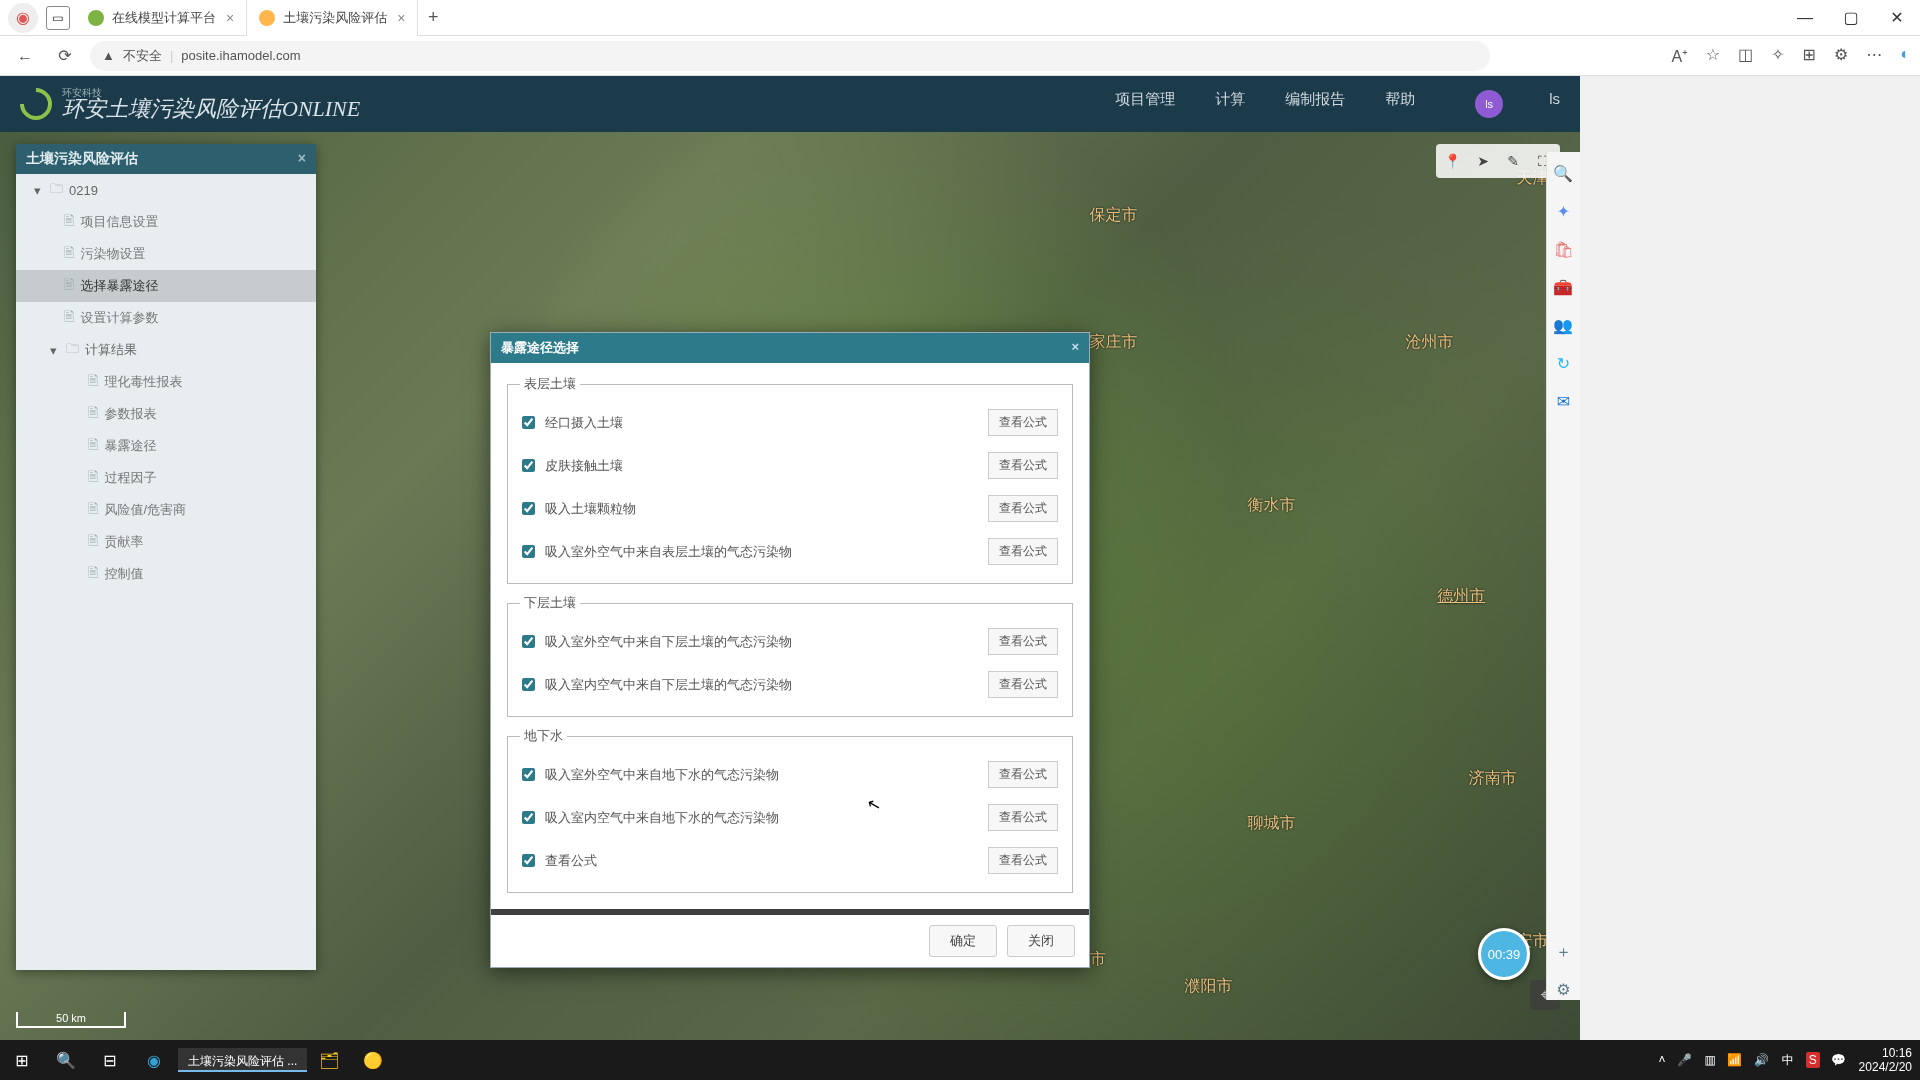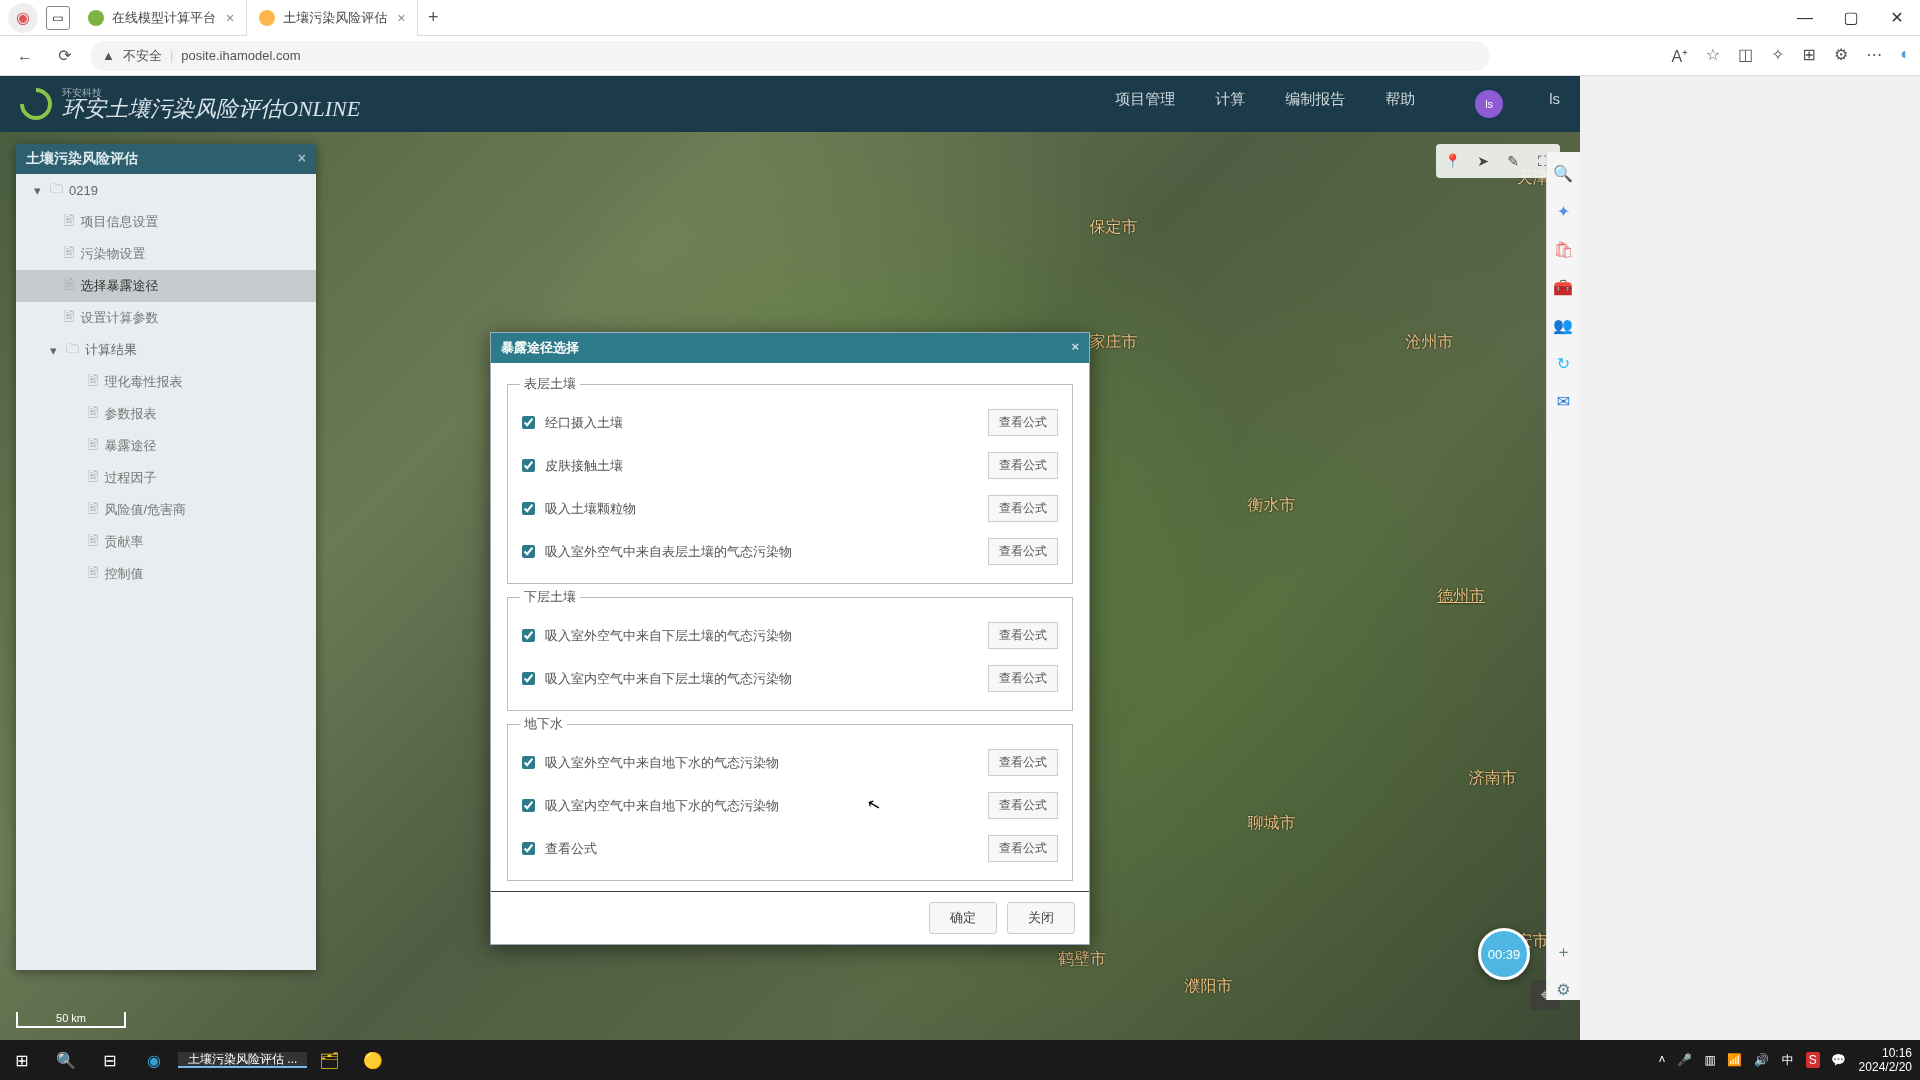--- a/index.html
+++ b/index.html
@@ -58,41 +58,41 @@
 .tree .node.l2{padding-left:48px; color:#777;}
 .tree .node.l3{padding-left:72px; color:#777;}
 .tree .node.sel{background:#c6ccce; color:#333;}
 .tree .caret{width:10px;display:inline-block;color:#666;}
 .tree .ficon{color:#9aa6aa;}
 
 
 .modal { position:absolute; left:50%; top:200px; transform:translateX(-50%); width:600px; background:#fff; border:1px solid #9ab; box-shadow:0 4px 20px rgba(0,0,0,0.5);}
 .modal .mhdr{background:#2d7a8a; color:#fff; padding:6px 10px; font-size:13px; font-weight:bold; display:flex; justify-content:space-between;}
 .modal .mbody{padding:12px 16px 6px; min-height:500px;}
-fieldset{border:1px solid #bbb; margin-bottom:4px; padding:8px 12px 10px;}
+fieldset{border:1px solid #bbb; margin-bottom:10px; padding:8px 12px 10px;}
 legend{font-size:13px; color:#555; padding:0 4px;}
 .pathrow{display:flex; align-items:center; padding:8px 2px; font-size:13px; color:#555;}
 .pathrow input[type=checkbox]{margin-right:10px; accent-color:#2d7a8a;}
 .pathrow .lbl{flex:1;}
 .viewbtn{border:1px solid #ccc; background:#f7f7f7; padding:4px 10px; font-size:12px; color:#555; cursor:pointer;}
 .allrow{font-size:13px; color:#555; padding:4px 0 0 2px;}
 .allrow input{margin-left:8px; accent-color:#2d7a8a;}
-.mfoot{border-top:1px solid #404040; padding:10px 14px; display:flex; justify-content:flex-end; gap:10px;}
+.mfoot{border-top:6px solid #404040; padding:10px 14px; display:flex; justify-content:flex-end; gap:10px;}
 .mfoot button{border:1px solid #ccc; background:#f7f7f7; padding:6px 20px; font-size:13px; color:#444; border-radius:3px; cursor:pointer;}
 
 .cursor-arrow{position:absolute; left:867px; top:663px; font-size:16px; color:#000; pointer-events:none; transform:rotate(-15deg);}
 
 
 .edge-side{position:absolute; right:0; top:76px; bottom:40px; width:34px; background:#f5f5f5; border-left:1px solid #ddd; display:flex; flex-direction:column; align-items:center; gap:18px; padding-top:12px;}
 .edge-side div{width:20px;height:20px; color:#607d8b; font-size:16px; text-align:center;}
 
 
 .taskbar{position:fixed; bottom:0; left:0; right:0; height:40px; background:#1a1a1a; display:flex; align-items:center; color:#fff;}
 .taskbar .tbtn{width:44px; height:40px; display:flex; align-items:center; justify-content:center; font-size:16px;}
-.taskbar .app-pill{height:16px; display:flex; align-items:center; padding:0 10px; font-size:12px; background:#333; border-bottom:2px solid #76b9ed; margin-left:2px;}
+.taskbar .app-pill{height:24px; display:flex; align-items:flex-end; padding:0 10px; font-size:12px; background:#333; border-bottom:2px solid #76b9ed; margin-left:2px;}
 .taskbar .tray{margin-left:auto; display:flex; align-items:center; gap:12px; padding-right:8px; font-size:12px;}
 .taskbar .clock{text-align:right; line-height:1.2; font-size:12px;}
 </style>
 </head>
 <body>
 
 <div class="titlebar">
   <div class="profile">◉</div>
   <div class="tabmgr">▭</div>
   <div class="tab">
@@ -146,21 +146,21 @@
       <span>计算</span>
       <span>编制报告</span>
       <span>帮助</span>
       <span class="avatar">ls</span>
       <span class="uname">ls</span>
     </div>
   </div>
 
   <div class="map">
     <span class="map-label" style="top:4%; right:2%;">天津</span>
-    <span class="map-label" style="top:8%; right:28%;margin-top:12px;">保定市</span>
+    <span class="map-label" style="top:8%; right:28%;">保定市</span>
     <span class="map-label" style="top:22%; right:28%;">石家庄市</span>
     <span class="map-label" style="top:22%; right:8%;">沧州市</span>
     <span class="map-label" style="top:40%; right:18%;">衡水市</span>
     <span class="map-label" style="top:50%; right:6%;text-decoration:underline;">德州市</span>
     <span class="map-label" style="top:70%; right:4%;">济南市</span>
     <span class="map-label" style="top:75%; right:18%;">聊城市</span>
     <span class="map-label" style="top:88%; right:2%;">泰安市</span>
     <span class="map-label" style="top:25%; left:16%;">榆林市</span>
     <span class="map-label" style="top:80%; left:36%;">临汾市</span>
     <span class="map-label" style="top:78%; left:54%;">长治市</span>

